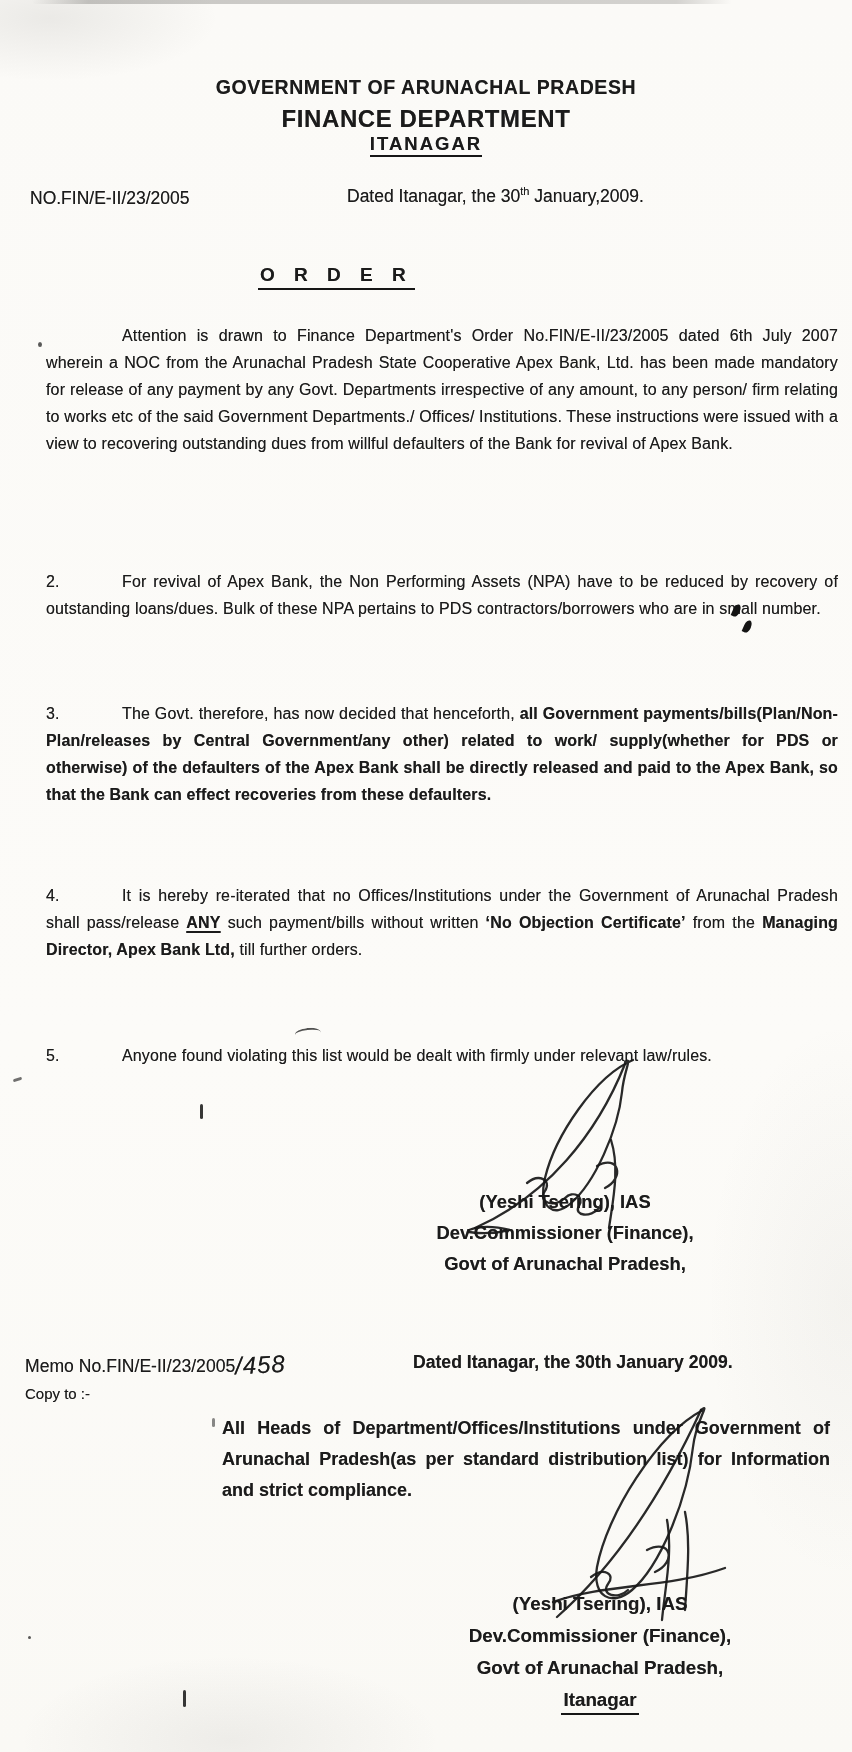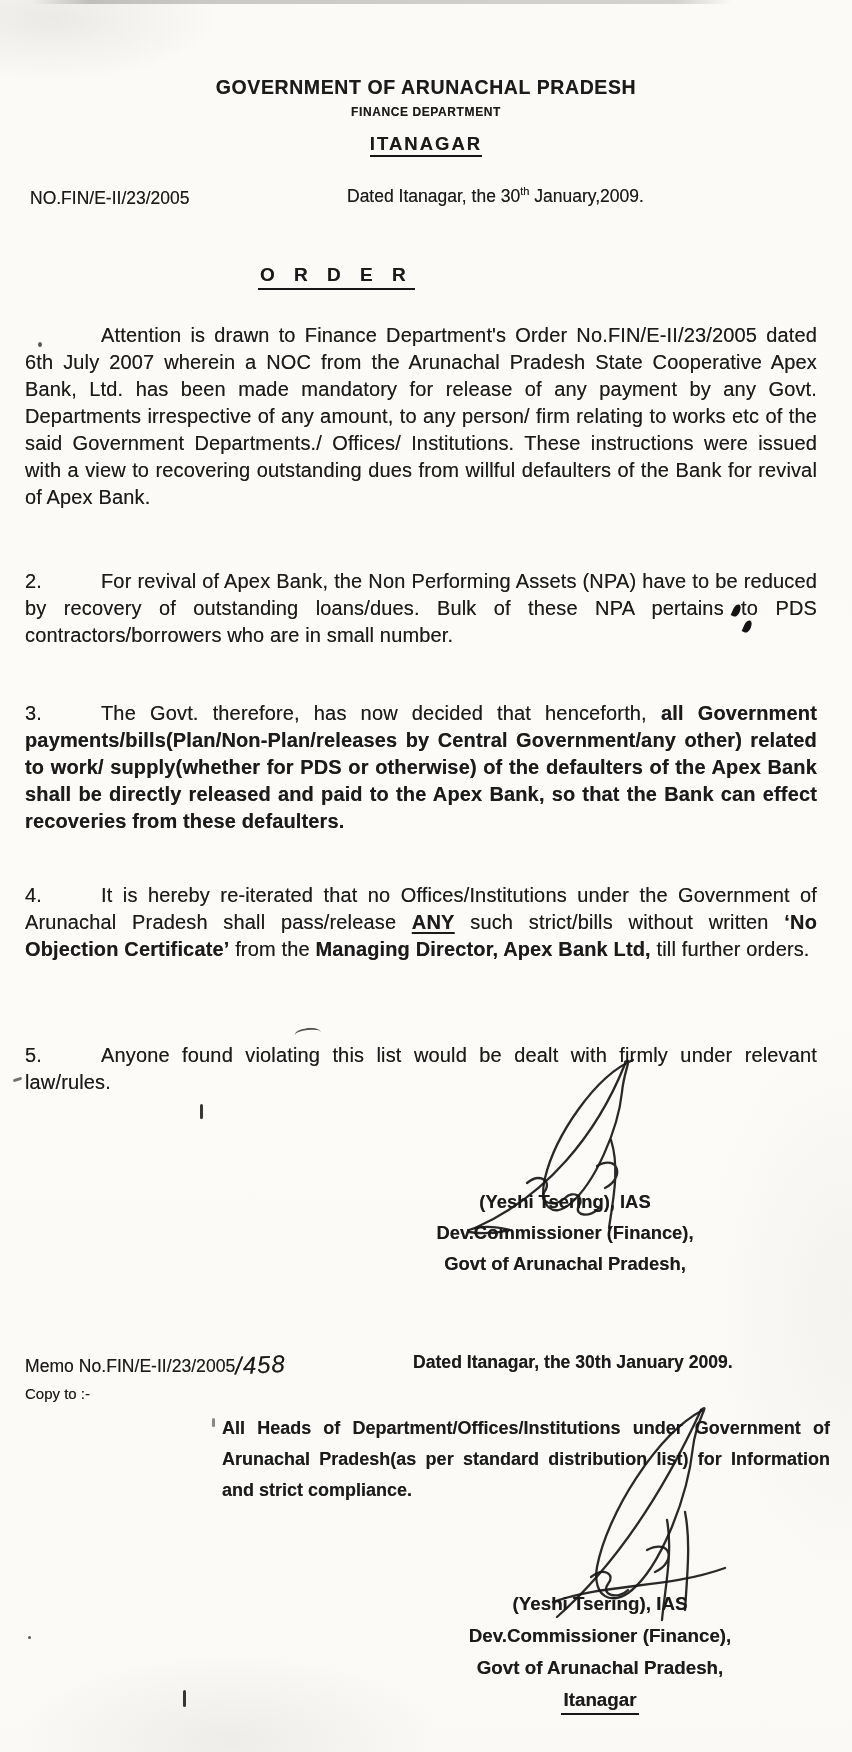--- a/index.html
+++ b/index.html
@@ -15,28 +15,28 @@
       radial-gradient(300px 120px at 230px 1740px, rgba(90,88,84,.08), transparent 70%),
       radial-gradient(200px 400px at 846px 1300px, rgba(120,118,110,.06), transparent 70%),
       linear-gradient(180deg,#fbfaf7 0%, #fcfbf8 60%, #faf9f5 100%);
   }
   .top-edge{position:absolute;left:32px;top:0;width:700px;height:4px;
     background:linear-gradient(90deg,transparent,rgba(70,68,64,.28) 8%,rgba(70,68,64,.22) 92%,transparent);
     border-radius:0 0 3px 3px;}
   .abs{position:absolute;}
   .ctr{left:0;right:0;text-align:center;}
   .hdr{font-weight:700;letter-spacing:.6px;font-size:19.5px;text-shadow:0 0 .6px rgba(0,0,0,.5);}
-  .hdr2{font-size:12px;}
+  .hdr2{font-size:24px;}
   .hdr3{font-size:18.5px;letter-spacing:2px;}
   .hdr3 span{border-bottom:2.5px solid #161616;padding-bottom:1px;}
   .reftext{font-size:17.5px;text-shadow:0 0 .5px rgba(0,0,0,.55);}
   sup{font-size:11px;vertical-align:super;line-height:0;}
   .order-h{font-size:19px;font-weight:700;letter-spacing:7px;
     border-bottom:2.5px solid #161616;padding:0 2px 3px 2px;text-shadow:0 0 .6px rgba(0,0,0,.5);}
-  .para{left:25px;width:792px;font-size:20px;line-height:27px;text-align:justify;
+  .para{left:46px;width:792px;font-size:16px;line-height:27px;text-align:justify;
     text-shadow:0 0 .5px rgba(0,0,0,.55);letter-spacing:.15px;}
   .indent{text-indent:76px;}
   .pnum{display:inline-block;width:76px;}
   .b{font-weight:700;}
   .u{text-decoration:underline;text-decoration-thickness:2px;text-underline-offset:3px;}
   .sigblock{text-align:center;font-weight:700;font-size:18.4px;line-height:31px;
     text-shadow:0 0 .5px rgba(0,0,0,.5);}
   .sigplace{border-bottom:2.5px solid #161616;padding:0 2px 1px 2px;display:inline-block;line-height:24px;}
   .memo-row{font-size:17.6px;text-shadow:0 0 .5px rgba(0,0,0,.5);}
   .hand{font-style:italic;font-size:24px;font-weight:400;letter-spacing:1px;
@@ -84,21 +84,21 @@
 
   <div class="abs para" style="top:568px">
     <span class="pnum">2.</span><span>For revival of Apex Bank, the Non Performing Assets (NPA) have to be reduced by recovery of outstanding loans/dues. Bulk of these NPA pertains to PDS contractors/borrowers who are in small number.</span>
   </div>
 
   <div class="abs para" style="top:700px">
     <span class="pnum">3.</span><span>The Govt. therefore, has now decided that henceforth, </span><span class="b">all Government payments/bills(Plan/Non-Plan/releases by Central Government/any other) related to work/ supply(whether for PDS or otherwise) of the defaulters of the Apex Bank shall be directly released and paid to the Apex Bank, so that the Bank can effect recoveries from these defaulters.</span>
   </div>
 
   <div class="abs para" style="top:882px">
-    <span class="pnum">4.</span><span>It is hereby re-iterated that no Offices/Institutions under the Government of Arunachal Pradesh shall pass/release </span><span class="b u">ANY</span><span> such strict/bills without written </span><span class="b">‘No Objection Certificate’</span><span> from the </span><span class="b">Managing Director, Apex Bank Ltd,</span><span> till further orders.</span>
+    <span class="pnum">4.</span><span>It is hereby re-iterated that no Offices/Institutions under the Government of Arunachal Pradesh shall pass/release </span><span class="b u">ANY</span><span> such payment/bills without written </span><span class="b">‘No Objection Certificate’</span><span> from the </span><span class="b">Managing Director, Apex Bank Ltd,</span><span> till further orders.</span>
   </div>
 
   <div class="abs para" style="top:1042px">
     <span class="pnum">5.</span><span>Anyone found violating this list would be dealt with firmly under relevant law/rules.</span>
   </div>
 
   <svg class="sig" style="left:455px;top:1048px" width="245" height="200" viewBox="0 0 245 200">
     <path d="M178,12 C140,28 100,88 90,130 C83,160 99,170 115,156 C140,135 163,82 167,44 C169,22 178,8 170,14"></path>
     <path d="M72,135 C84,125 97,132 90,143 C82,155 100,160 110,150 C118,142 130,148 124,158 C118,168 136,170 144,160"></path>
     <path d="M156,92 C165,120 158,152 154,180 M142,118 C164,106 170,130 150,140"></path>

